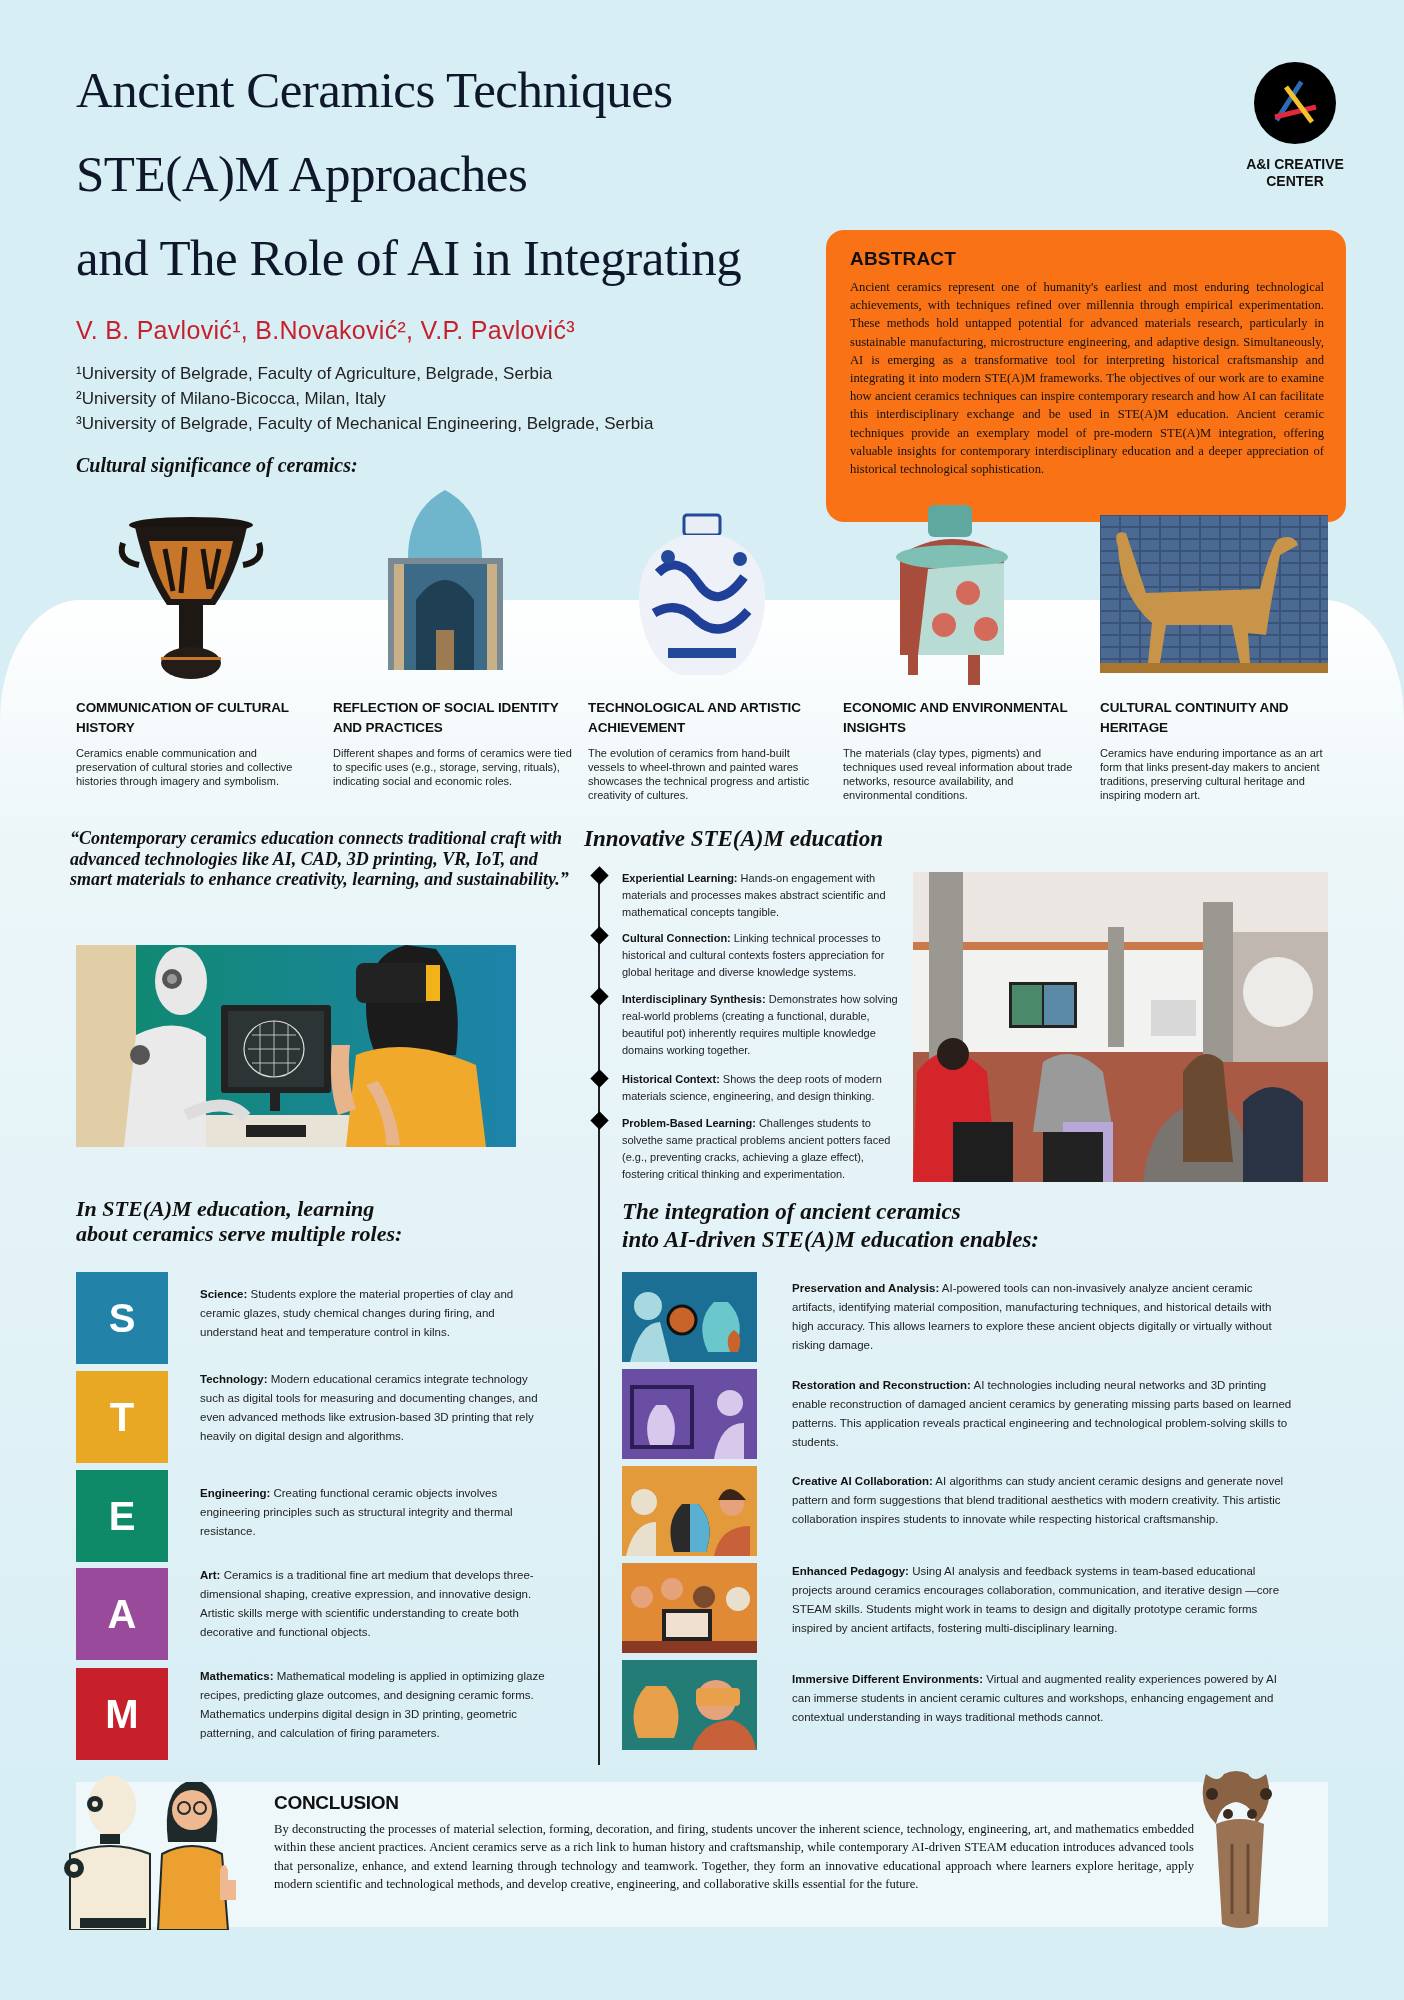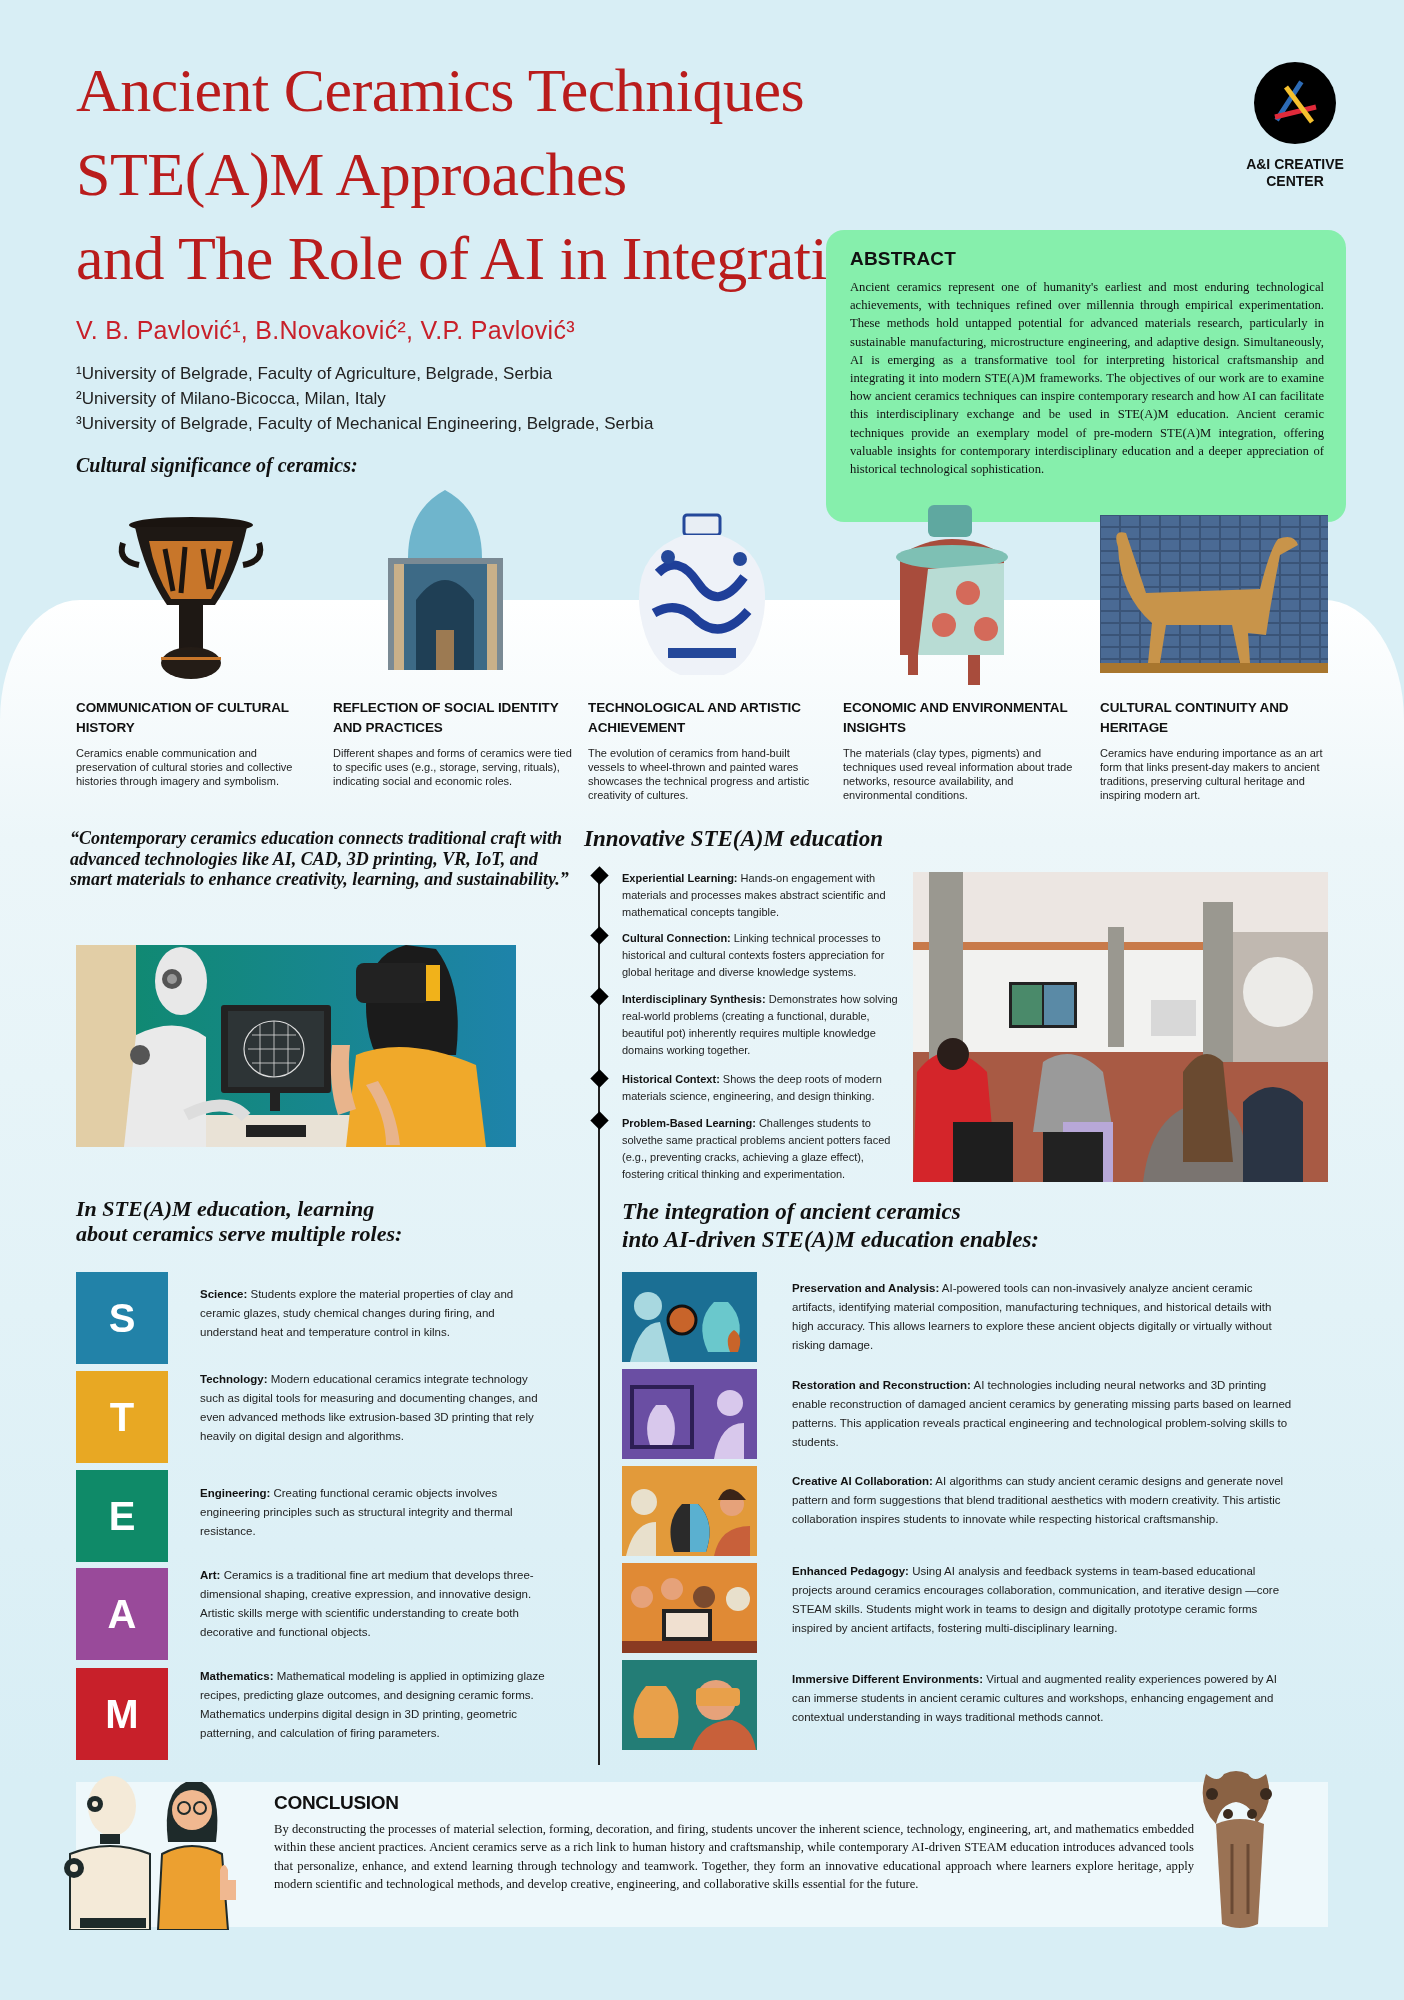--- a/index.html
+++ b/index.html
@@ -9,43 +9,43 @@
     font-family: "Liberation Sans", sans-serif;
     color: #111;
     position: relative;
   }
   .abs { position: absolute; }
 
   
   .title {
     left: 76px; top: 48px; width: 1120px;
     font-family: "Liberation Serif", serif;
-    font-size: 62px; line-height: 84px; font-weight: 400;
-    letter-spacing: -0.5px; color: #b91c1c;
+    font-size: 51px; line-height: 84px; font-weight: 400;
+    letter-spacing: -0.5px; color: #0f172a;
   }
   .title span { display: block; }
 
   
   .logo { left: 1240px; top: 62px; width: 110px; text-align: center; }
   .logo-circle { width: 82px; height: 82px; border-radius: 50%; background: #000; margin: 0 auto; position: relative; overflow: hidden; }
   .logo-text { font-size: 14px; font-weight: 700; line-height: 17px; margin-top: 12px; color: #111; }
 
   
   .authors { left: 76px; top: 316px; font-size: 25px; color: #c8202a; font-weight: 500; letter-spacing: 0.3px; }
   .affil { left: 76px; font-size: 17px; color: #222; }
 
   .section-sub {
     font-family: "Liberation Serif", serif; font-style: italic; font-weight: 700;
     font-size: 20px; color: #111;
   }
 
   
   .abstract {
     left: 826px; top: 230px; width: 520px; height: 292px;
-    background: #86efac; border-radius: 18px;
+    background: #f97316; border-radius: 18px;
     padding: 18px 22px 18px 24px;
   }
   .abstract h2 { font-size: 19px; font-weight: 800; letter-spacing: 0.2px; margin-bottom: 8px; }
   .abstract p {
     font-family: "Liberation Serif", serif; font-size: 12.6px; line-height: 18.2px;
     text-align: justify; color: #111;
   }
 
   
   .wave-panel {

